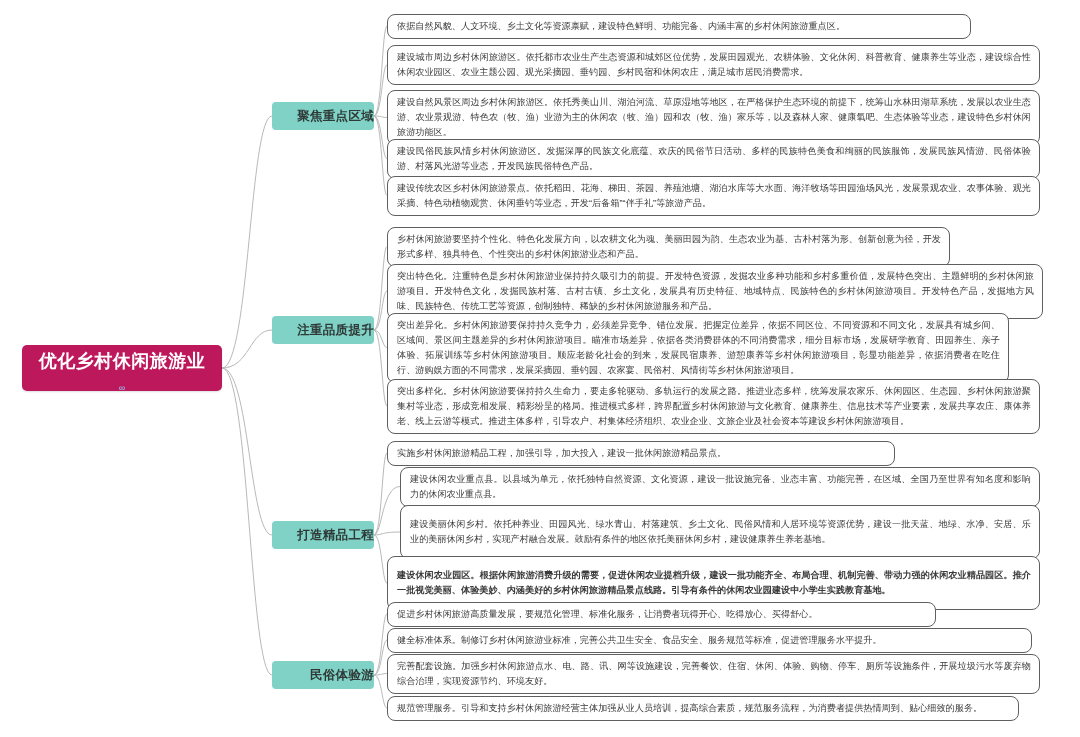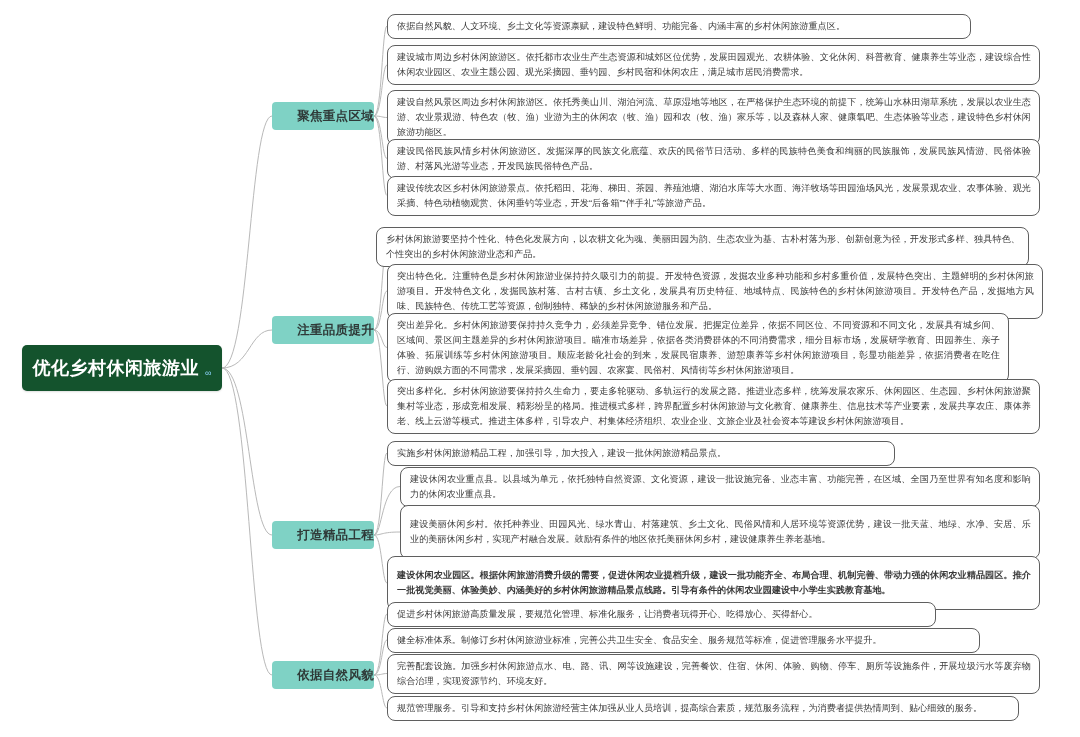--- a/index.html
+++ b/index.html
@@ -29,28 +29,29 @@
   }
 
   
   .root-node {
     position: absolute;
     left: 22px;
     top: 345px;
     width: 200px;
     height: 46px;
     box-sizing: border-box;
-    background: #14532d;
+    background: #be185d;
     border-radius: 5px;
     display: flex;
     align-items: center;
     justify-content: center;
     gap: 6px;
     box-shadow: 0 1px 2px rgba(0,0,0,0.13);
     z-index: 6;
+    flex-direction: column;
   }
   .root-label {
     color: #ffffff;
     font-size: 18px;
     font-weight: bold;
     letter-spacing: 0.5px;
     white-space: nowrap;
   }
   .root-badge {
     color: #8fd6ff;
@@ -152,21 +153,21 @@
       </div>
       <div class="leaf" style="left: 387px; top: 139px; width: 653px; min-height: 39px;">
         <div class="leaf-text">建设民俗民族风情乡村休闲旅游区。发掘深厚的民族文化底蕴、欢庆的民俗节日活动、多样的民族特色美食和绚丽的民族服饰，发展民族风情游、民俗体验游、村落风光游等业态，开发民族民俗特色产品。</div>
       </div>
       <div class="leaf" style="left: 387px; top: 176px; width: 653px; min-height: 39px;">
         <div class="leaf-text">建设传统农区乡村休闲旅游景点。依托稻田、花海、梯田、茶园、养殖池塘、湖泊水库等大水面、海洋牧场等田园渔场风光，发展景观农业、农事体验、观光采摘、特色动植物观赏、休闲垂钓等业态，开发“后备箱”“伴手礼”等旅游产品。</div>
       </div>
       <div class="branch-node" style="left: 272px; top: 316px;">
         <span class="branch-label">注重品质提升</span>
       </div>
-      <div class="leaf" style="left: 376px; top: 227px; width: 653px; min-height: 39px; font-family: Liberation Serif, serif;">
+      <div class="leaf" style="left: 387px; top: 227px; width: 563px; min-height: 39px; font-family: Liberation Serif, serif;">
         <div class="leaf-text">乡村休闲旅游要坚持个性化、特色化发展方向，以农耕文化为魂、美丽田园为韵、生态农业为基、古朴村落为形、创新创意为径，开发形式多样、独具特色、个性突出的乡村休闲旅游业态和产品。</div>
       </div>
       <div class="leaf" style="left: 387px; top: 264px; width: 656px; min-height: 54px;">
         <div class="leaf-text">突出特色化。注重特色是乡村休闲旅游业保持持久吸引力的前提。开发特色资源，发掘农业多种功能和乡村多重价值，发展特色突出、主题鲜明的乡村休闲旅游项目。开发特色文化，发掘民族村落、古村古镇、乡土文化，发展具有历史特征、地域特点、民族特色的乡村休闲旅游项目。开发特色产品，发掘地方风味、民族特色、传统工艺等资源，创制独特、稀缺的乡村休闲旅游服务和产品。</div>
       </div>
       <div class="leaf" style="left: 387px; top: 313px; width: 622px; min-height: 69px;">
         <div class="leaf-text">突出差异化。乡村休闲旅游要保持持久竞争力，必须差异竞争、错位发展。把握定位差异，依据不同区位、不同资源和不同文化，发展具有城乡间、区域间、景区间主题差异的乡村休闲旅游项目。瞄准市场差异，依据各类消费群体的不同消费需求，细分目标市场，发展研学教育、田园养生、亲子体验、拓展训练等乡村休闲旅游项目。顺应老龄化社会的到来，发展民宿康养、游憩康养等乡村休闲旅游项目，彰显功能差异，依据消费者在吃住行、游购娱方面的不同需求，发展采摘园、垂钓园、农家宴、民俗村、风情街等乡村休闲旅游项目。</div>
       </div>
       <div class="leaf" style="left: 387px; top: 379px; width: 653px; min-height: 54px;">
         <div class="leaf-text">突出多样化。乡村休闲旅游要保持持久生命力，要走多轮驱动、多轨运行的发展之路。推进业态多样，统筹发展农家乐、休闲园区、生态园、乡村休闲旅游聚集村等业态，形成竞相发展、精彩纷呈的格局。推进模式多样，跨界配置乡村休闲旅游与文化教育、健康养生、信息技术等产业要素，发展共享农庄、康体养老、线上云游等模式。推进主体多样，引导农户、村集体经济组织、农业企业、文旅企业及社会资本等建设乡村休闲旅游项目。</div>
@@ -180,26 +181,26 @@
       <div class="leaf" style="left: 400px; top: 467px; width: 640px; min-height: 39px;">
         <div class="leaf-text">建设休闲农业重点县。以县域为单元，依托独特自然资源、文化资源，建设一批设施完备、业态丰富、功能完善，在区域、全国乃至世界有知名度和影响力的休闲农业重点县。</div>
       </div>
       <div class="leaf" style="left: 400px; top: 505px; width: 640px; min-height: 54px;">
         <div class="leaf-text">建设美丽休闲乡村。依托种养业、田园风光、绿水青山、村落建筑、乡土文化、民俗风情和人居环境等资源优势，建设一批天蓝、地绿、水净、安居、乐业的美丽休闲乡村，实现产村融合发展。鼓励有条件的地区依托美丽休闲乡村，建设健康养生养老基地。</div>
       </div>
       <div class="leaf" style="left: 387px; top: 556px; width: 653px; min-height: 54px; font-weight: bold;">
         <div class="leaf-text">建设休闲农业园区。根据休闲旅游消费升级的需要，促进休闲农业提档升级，建设一批功能齐全、布局合理、机制完善、带动力强的休闲农业精品园区。推介一批视觉美丽、体验美妙、内涵美好的乡村休闲旅游精品景点线路。引导有条件的休闲农业园建设中小学生实践教育基地。</div>
       </div>
       <div class="branch-node" style="left: 272px; top: 661px;">
-        <span class="branch-label">依据自然风貌</span>
+        <span class="branch-label">民俗体验游</span>
       </div>
       <div class="leaf" style="left: 387px; top: 602px; width: 549px; min-height: 24px;">
         <div class="leaf-text">促进乡村休闲旅游高质量发展，要规范化管理、标准化服务，让消费者玩得开心、吃得放心、买得舒心。</div>
       </div>
-      <div class="leaf" style="left: 387px; top: 628px; width: 593px; min-height: 24px;">
+      <div class="leaf" style="left: 387px; top: 628px; width: 645px; min-height: 24px;">
         <div class="leaf-text">健全标准体系。制修订乡村休闲旅游业标准，完善公共卫生安全、食品安全、服务规范等标准，促进管理服务水平提升。</div>
       </div>
       <div class="leaf" style="left: 387px; top: 654px; width: 653px; min-height: 39px;">
         <div class="leaf-text">完善配套设施。加强乡村休闲旅游点水、电、路、讯、网等设施建设，完善餐饮、住宿、休闲、体验、购物、停车、厕所等设施条件，开展垃圾污水等废弃物综合治理，实现资源节约、环境友好。</div>
       </div>
       <div class="leaf" style="left: 387px; top: 696px; width: 632px; min-height: 24px;">
         <div class="leaf-text">规范管理服务。引导和支持乡村休闲旅游经营主体加强从业人员培训，提高综合素质，规范服务流程，为消费者提供热情周到、贴心细致的服务。</div>
       </div>
     </div>
 

